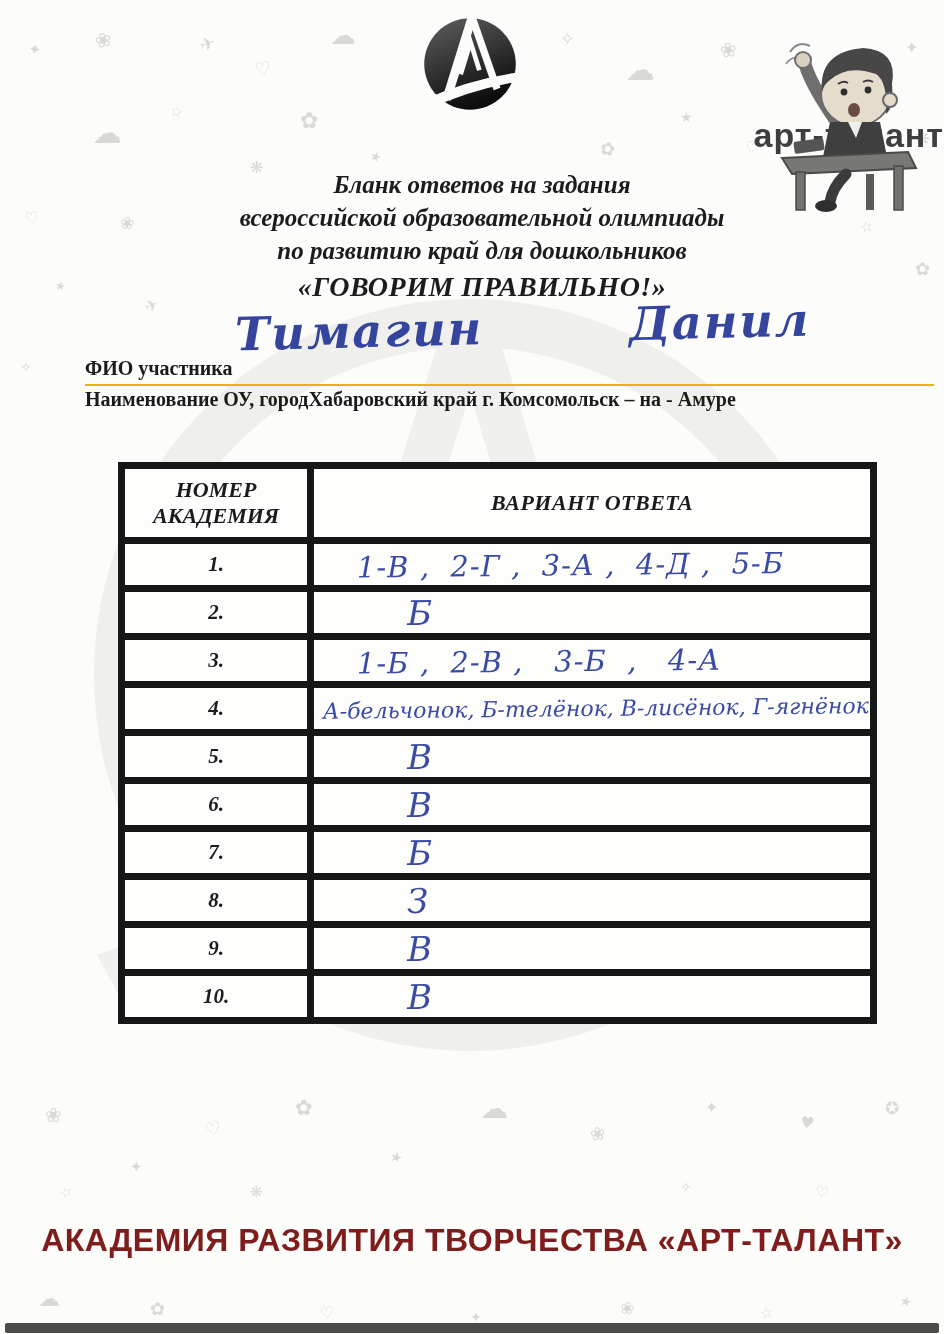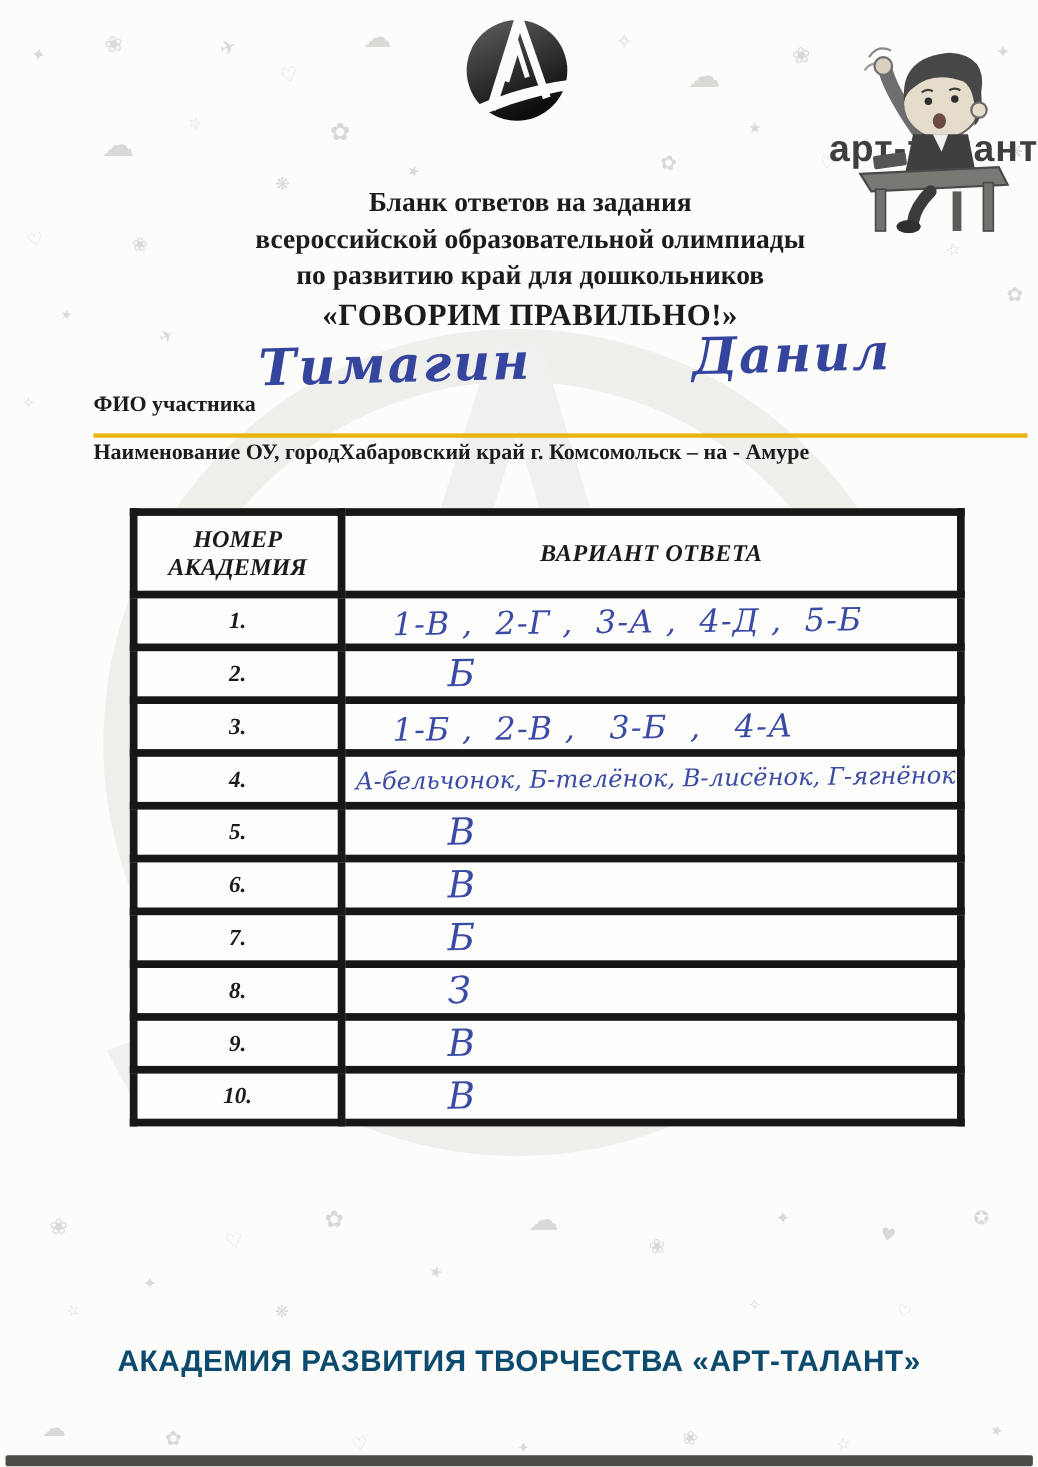--- a/index.html
+++ b/index.html
@@ -16,29 +16,29 @@
   
   .logo-wrap{position:absolute;left:418px;top:12px;z-index:3;}
   .brand{
     position:absolute;left:0;right:0;top:116px;z-index:3;text-align:right;
     font-family:"Liberation Sans",sans-serif;font-weight:bold;
     font-size:34px;color:#3e3e41;letter-spacing:1px;
   }
   .mascot{position:absolute;left:768px;top:22px;z-index:3;}
   .title-block{
     position:absolute;left:60px;right:40px;top:168px;z-index:3;text-align:center;
-    font-weight:bold;color:#1c1c1c;
+    font-weight:bold;color:#1c1c1c;font-style:italic;
   }
   .title-line{font-size:25px;line-height:33px;}
   .title-line.big{font-size:28px;line-height:40px;letter-spacing:.5px;}
   
   .fields{position:absolute;left:85px;right:10px;top:344px;z-index:3;}
   .field-row{display:flex;align-items:flex-end;font-weight:bold;font-size:20px;line-height:27px;}
   .field-row .lbl{white-space:nowrap;}
-  .row-participant{border-bottom:4px solid #eab308;padding-bottom:12px;height:38px;align-items:flex-end;}
+  .row-participant{border-bottom:2px solid #eab308;padding-bottom:2px;height:38px;align-items:flex-end;}
   .row-teacher{margin-top:3px;}
   .row-teacher .val{margin-left:68px;}
   .row-school .val{margin-left:0;}
   .handwritten-name{
     position:absolute;left:150px;top:-30px;
     font-family:"DejaVu Serif",serif;font-style:italic;
     color:#35449c;font-size:46px;white-space:pre;word-spacing:55px;
     transform:rotate(-1.5deg);letter-spacing:2px;
   }
   
@@ -53,22 +53,22 @@
   .hw{
     font-family:"DejaVu Serif",serif;font-style:italic;color:#3b4aa4;
     white-space:pre;display:block;letter-spacing:1px;transform:rotate(-.6deg);
   }
   .ans-letter .hw{font-size:34px;padding-left:92px;margin-top:-4px;}
   .ans-list .hw{font-size:29px;padding-left:42px;}
   .ans-long .hw{font-size:22px;padding-left:8px;letter-spacing:0;}
   
   .footer-title{
     position:absolute;left:0;right:0;top:1222px;z-index:3;text-align:center;
-    font-family:"Liberation Sans",sans-serif;font-weight:bold;font-size:27px;
-    color:#0c4a6e;letter-spacing:.5px;
+    font-family:"Liberation Sans",sans-serif;font-weight:bold;font-size:32px;
+    color:#7f1d1d;letter-spacing:.5px;
   }
   .footer-disclaimer{
     position:absolute;left:57px;width:830px;top:1257px;z-index:3;text-align:center;
     font-family:"Liberation Sans",sans-serif;font-size:15px;line-height:20px;color:#222;
   }
   .scan-bar{position:absolute;left:5px;right:5px;bottom:1px;height:10px;background:#4b4b48;z-index:4;border-radius:2px;}
 </style>
 </head>
 <body>
 

